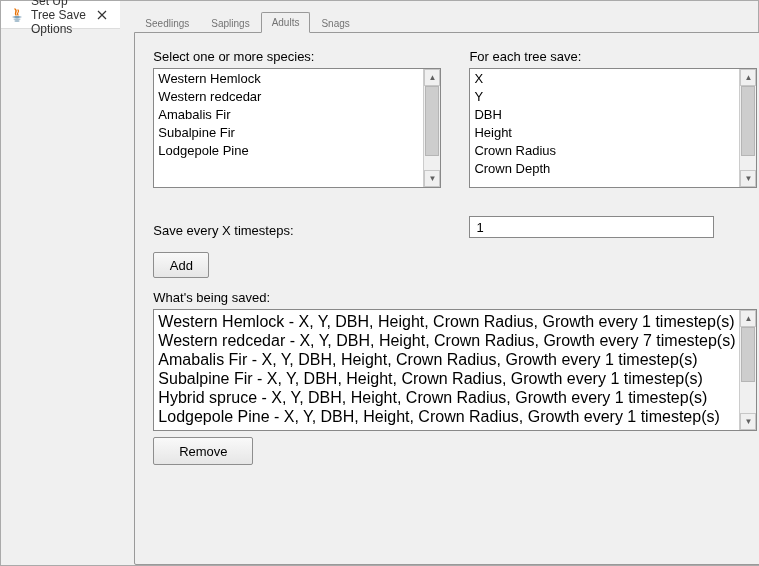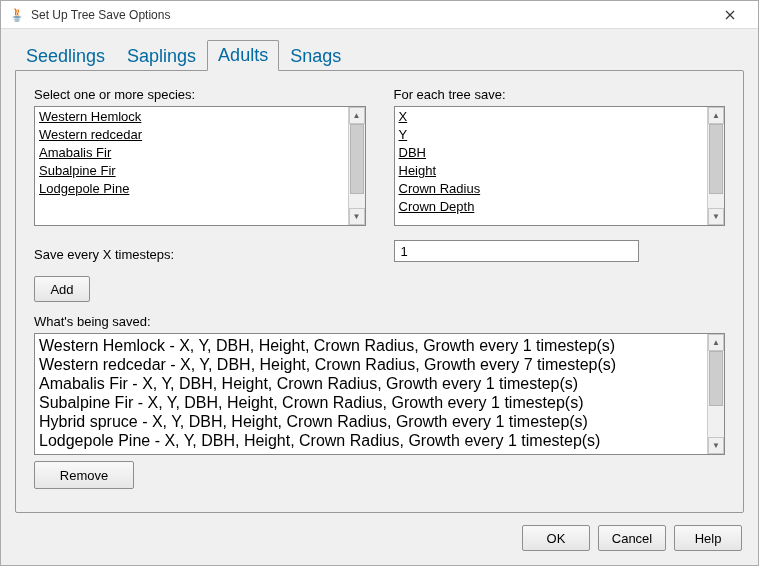--- a/index.html
+++ b/index.html
@@ -11,21 +11,21 @@
     background: #ececec;
     color: #000;
   }
   .window {
     width: 759px;
     height: 566px;
     background: #f0f0f0;
     border: 1px solid #aaa;
     position: relative;
     display: flex;
-    flex-direction: column;
+    flex-direction: row;
   }
   .titlebar {
     height: 28px;
     background: #fff;
     border-bottom: 1px solid #ddd;
     display: flex;
     align-items: center;
     padding: 0 8px;
     justify-content: space-between;
   }
@@ -53,22 +53,22 @@
     display: flex;
     flex-direction: column;
   }
   .tabrow {
     display: flex;
     align-items: flex-end;
     margin-bottom: 0;
   }
   .tab {
     padding: 4px 10px;
-    font-size: 18px;
-    color: #0369a1;
+    font-size: 10px;
+    color: #737373;
     cursor: pointer;
     border: 1px solid transparent;
     border-bottom: none;
     position: relative;
     top: 1px;
   }
   .tab.active {
     background: #f0f0f0;
     border: 1px solid #999;
     border-bottom: 1px solid #f0f0f0;
@@ -79,39 +79,38 @@
     border-radius: 0 2px 2px 2px;
     padding: 16px 18px 14px 18px;
     flex: 1;
     background: #f0f0f0;
     display: flex;
     flex-direction: column;
   }
   .upper-row {
     display: flex;
     gap: 28px;
-    margin-bottom: 14px;
+    margin-bottom: 28px;
   }
   .col { flex: 1; display: flex; flex-direction: column; }
   .label {
     font-size: 13px;
     margin-bottom: 4px;
     color: #000;
   }
   .listbox {
     background: #fff;
     border: 1px solid #888;
     height: 120px;
     display: flex;
   }
   .listbox-items {
     flex: 1;
     overflow: hidden;
     padding: 1px 4px;
-    text-decoration: underline;
   }
   .listbox-item {
     font-size: 13px;
     line-height: 18px;
     white-space: nowrap;
     cursor: pointer;
   }
   .listbox-item:last-child {
     margin-bottom: -6px;
   }

